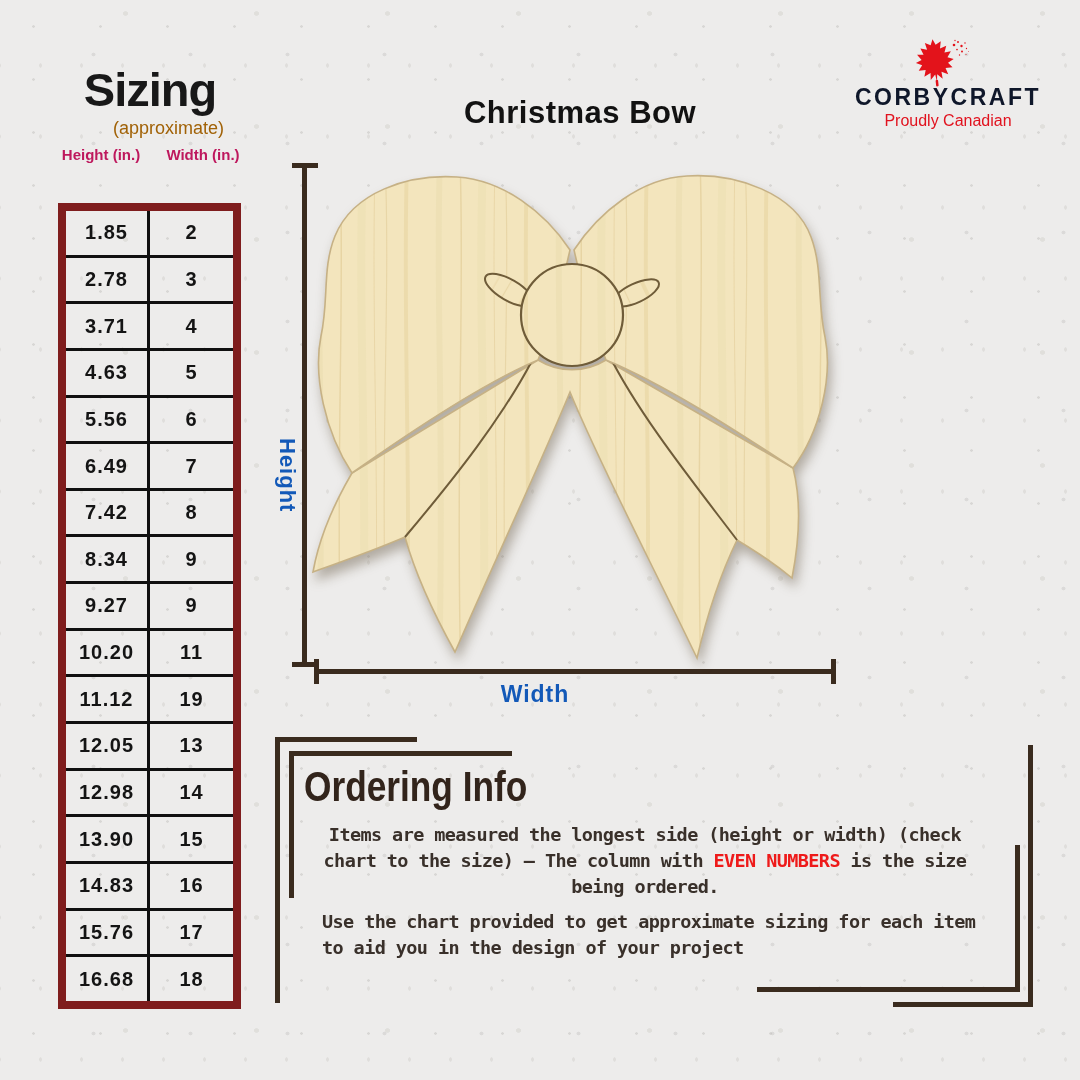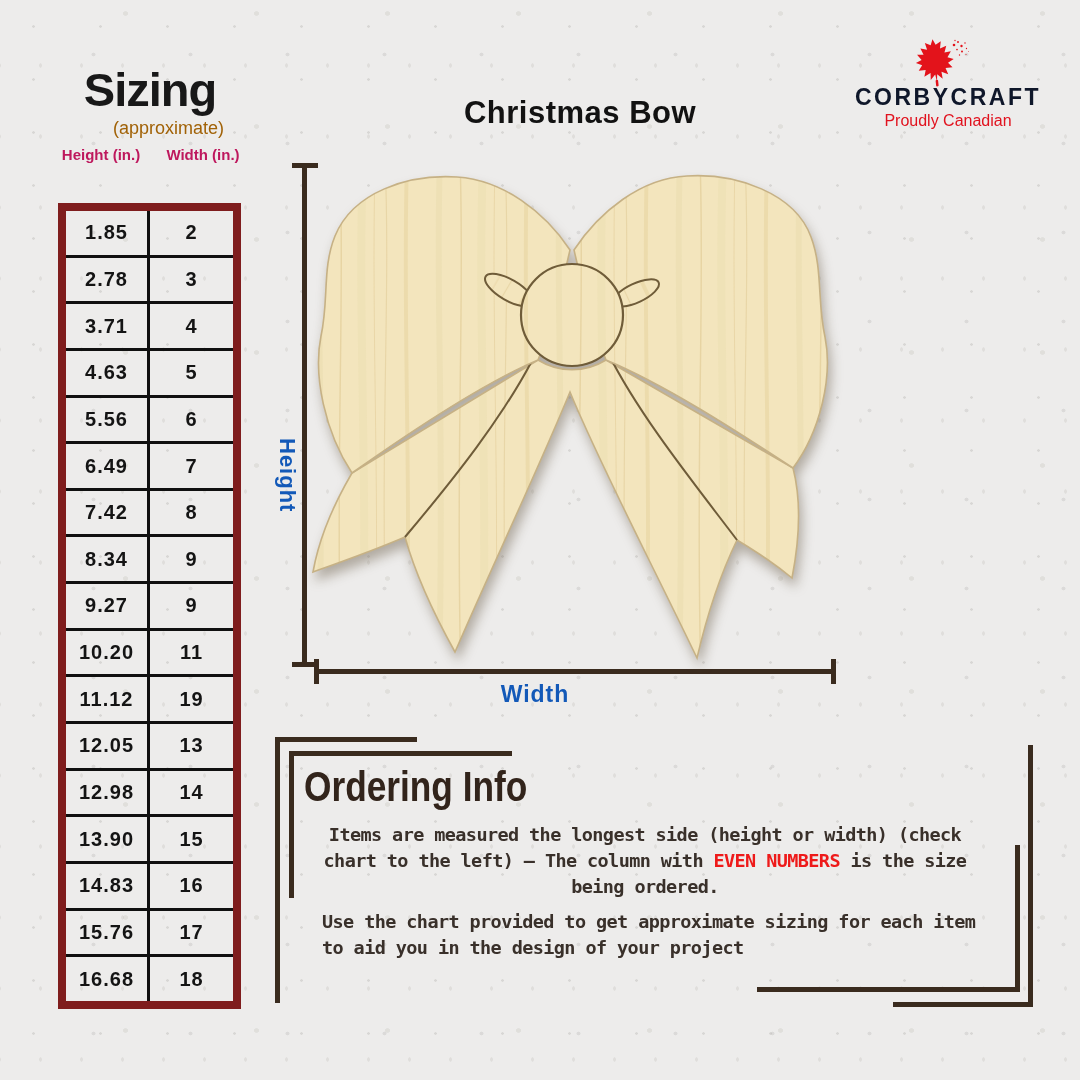--- a/index.html
+++ b/index.html
@@ -239,16 +239,16 @@
   <circle cx="267" cy="155" r="51" fill="url(#woodpat)" stroke="#6f5c39" stroke-width="2.2"></circle>
 </svg>
 
 <div class="abs bkt bkt-tl-outer"></div>
 <div class="abs bkt bkt-tl-inner"></div>
 <div class="abs bkt bkt-br-outer"></div>
 <div class="abs bkt bkt-br-inner"></div>
 
 <div class="abs ordering-title">Ordering Info</div>
 <div class="abs ord-text ord-p1"><span>Items are measured the longest side (height or width) (check
-chart to the left) – The column with </span><span class="hl-red">EVEN NUMBERS</span><span> is the size
+chart to the size) – The column with </span><span class="hl-red">EVEN NUMBERS</span><span> is the size
 being ordered.</span></div>
 <div class="abs ord-text ord-p2">Use the chart provided to get approximate sizing for each item
 to aid you in the design of your project</div>
 
 </body></html>

